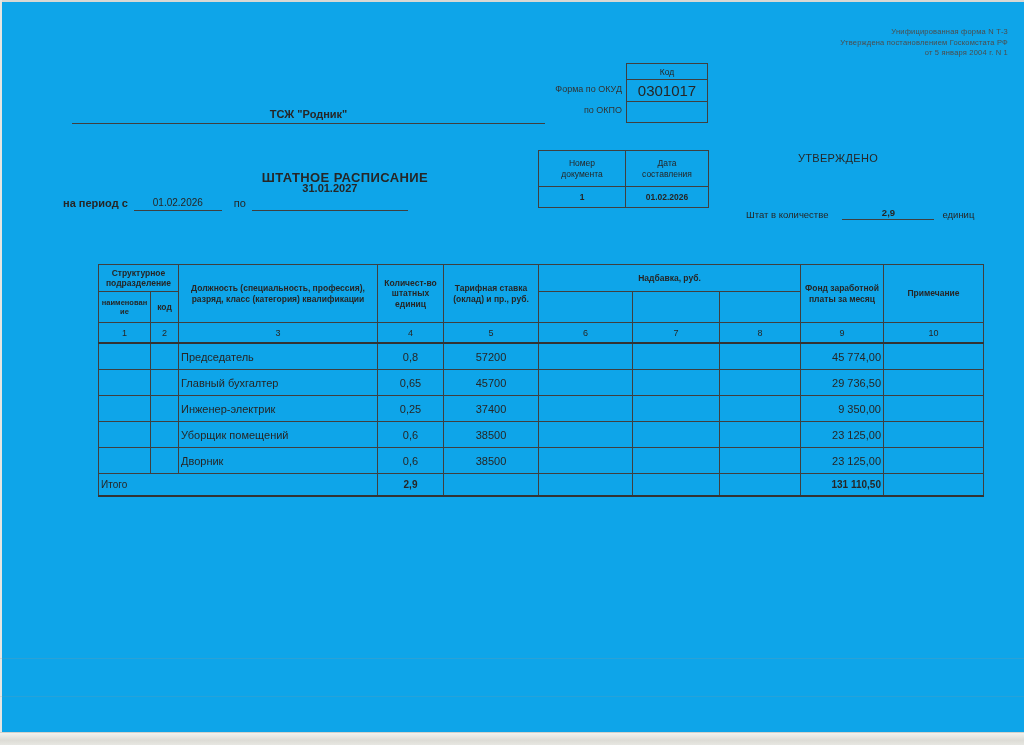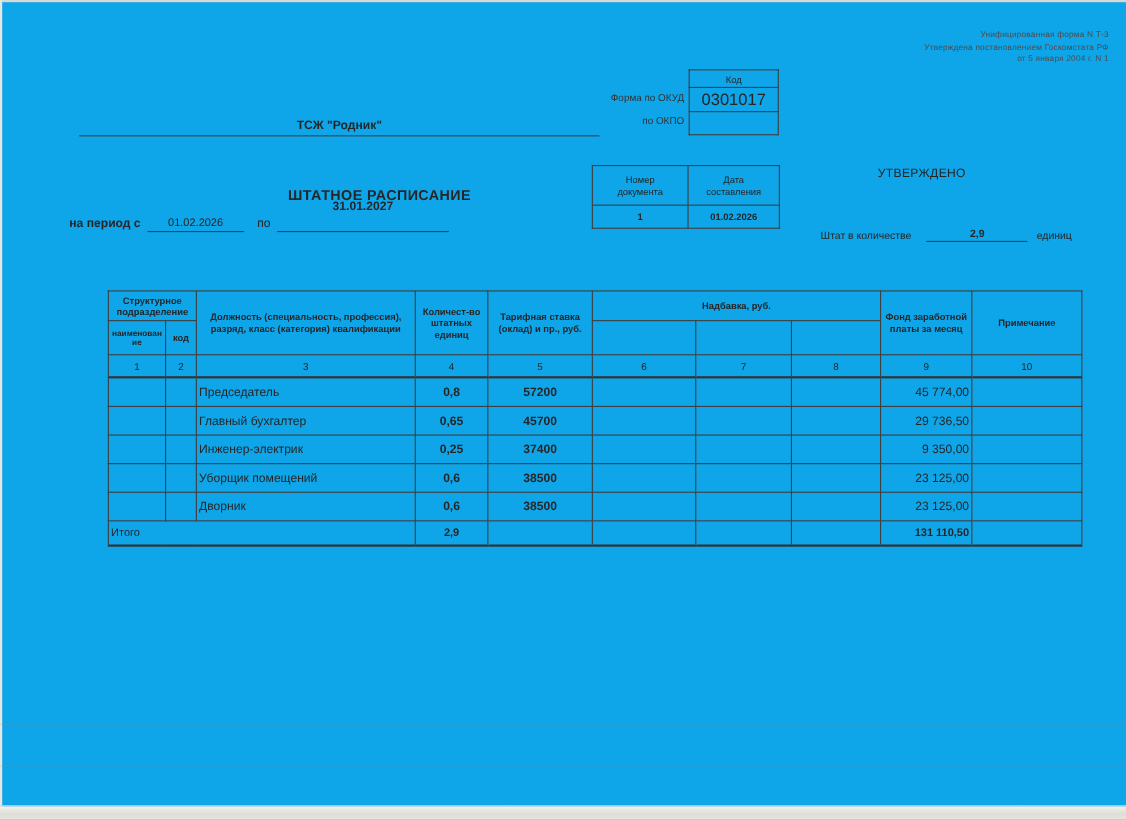--- a/index.html
+++ b/index.html
@@ -75,21 +75,21 @@
     border:1.5px solid #3a3a3a;}
   .main-table th,.main-table td{border:1px solid #3f3f3f;padding:1px 2px;vertical-align:middle;
     overflow:hidden;}
   .main-table th{font-weight:bold;font-size:8.5px;line-height:1.2;text-align:center;}
   .hA th{height:24px;}
   .hB th{height:28px;}
   .hB .wrap{word-break:break-all;font-size:7.5px;}
   .hC td{height:17px;font-size:9px;text-align:center;}
   .body-row td{height:23px;font-size:11px;border-radius:11px;}
   .c-pos{text-align:left;padding-left:5px;}
-  .c-cnt,.c-rate{text-align:center;font-weight:bold;}
+  .c-cnt,.c-rate{text-align:center;}
   .c-rate{font-size:10px;}
   .c-fund{text-align:right;padding-right:12px;margin-top:43px;}
   .total-row td{height:19px;font-size:10px;}
   .t-label{padding-right:9px;}
   .bold{font-weight:bold;}
   .main-table tr:last-child td{border-bottom:2px solid #333;}
 </style>
 </head>
 <body>
 

